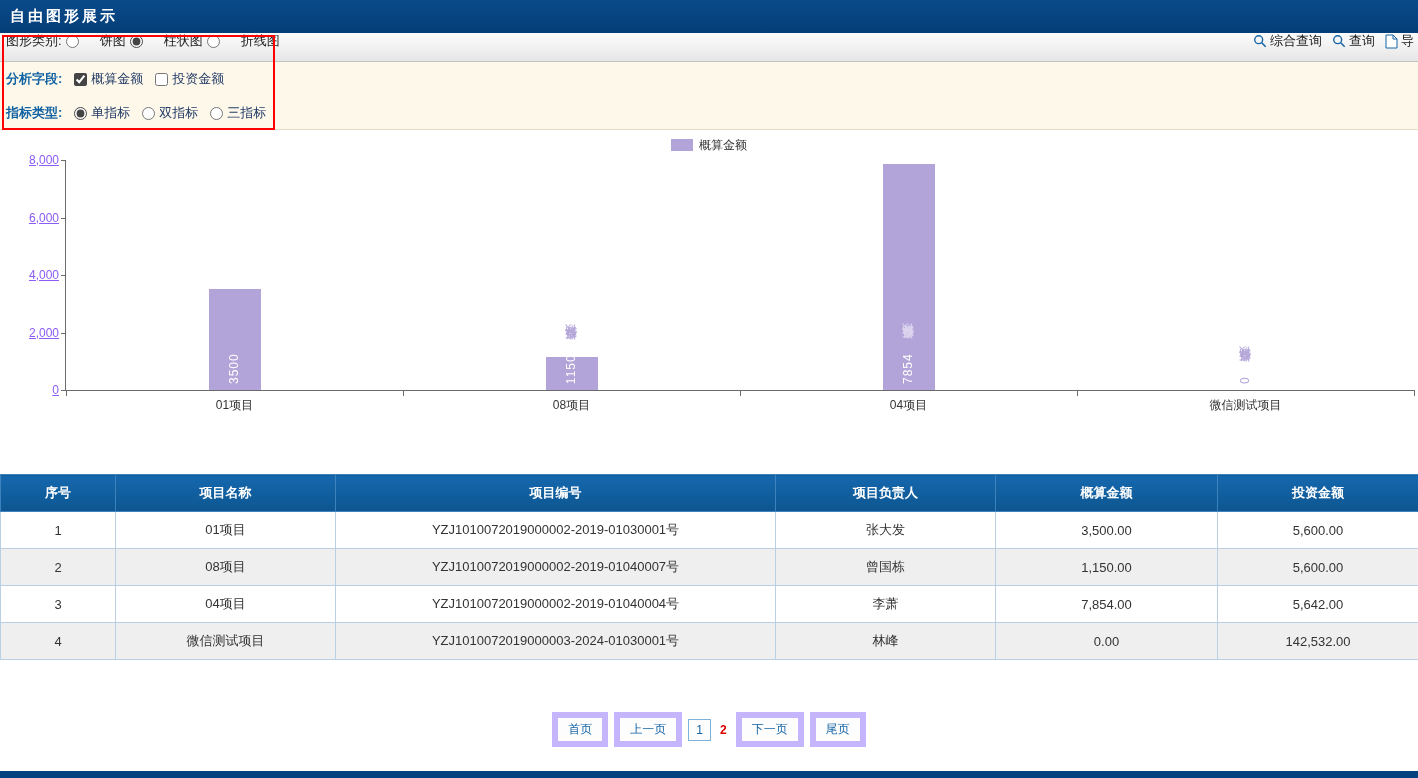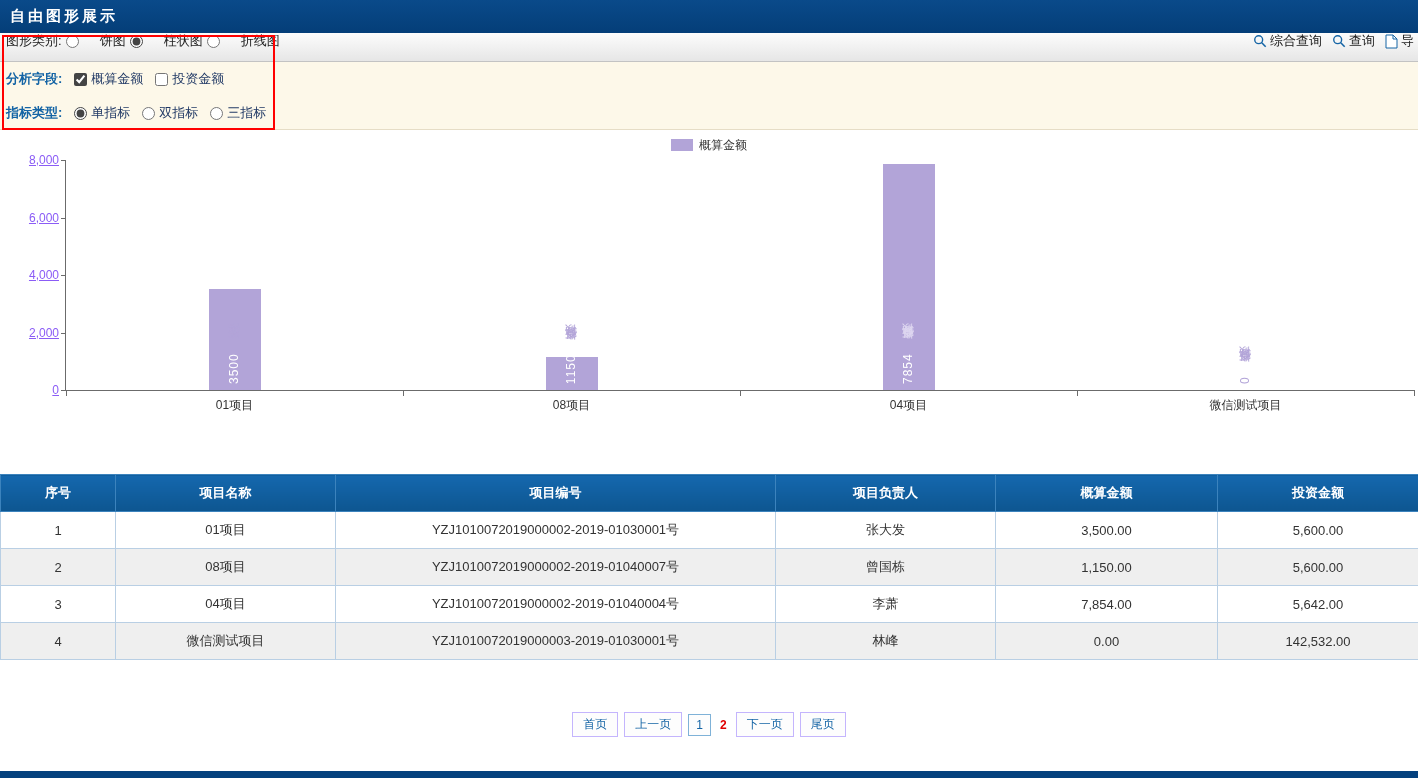--- a/index.html
+++ b/index.html
@@ -44,21 +44,21 @@
 
   
   table.data { width:1418px; border-collapse:collapse; margin-top:34px; table-layout:fixed; }
   table.data th { height:37px; background:linear-gradient(#1568ae,#0d5априя0); background:linear-gradient(#1568ae,#0d5690);
     color:#fff; font-weight:bold; font-size:13px; border:1px solid #3c83bd; }
   table.data td { height:37px; text-align:center; border:1px solid #b9cfe4; color:#333; font-size:13px; background:#fff; }
   table.data tr.alt td { background:#efefef; }
 
   
   .pagination { display:flex; justify-content:center; align-items:center; gap:6px; margin-top:52px; }
-  .page-btn { border:1px solid #c4b5fd; color:#1464a5; background:#fdfdfd; padding:3px 10px; font-size:12px; cursor:pointer; }
+  .page-btn { border:6px solid #c4b5fd; color:#1464a5; background:#fdfdfd; padding:3px 10px; font-size:12px; cursor:pointer; }
   .page-num { border:1px solid #7fb2d8; color:#1464a5; background:#fdfdfd; padding:3px 7px; font-size:12px; cursor:pointer; }
   .page-current { color:#e00000; font-weight:bold; padding:3px 3px; font-size:12px; }
 
   .bottombar { position:absolute; left:0; bottom:0; width:1418px; height:7px; background:#04417e; }
 </style>
 </head>
 <body>
 
 <div class="app">
 
@@ -212,21 +212,21 @@
           <td>3</td>
           <td>04项目</td>
           <td>YZJ1010072019000002-2019-01040004号</td>
           <td>李萧</td>
           <td>7,854.00</td>
           <td>5,642.00</td>
         </tr>
         <tr class="alt">
           <td>4</td>
           <td>微信测试项目</td>
-          <td>YZJ1010072019000003-2019-01030001号</td>
+          <td>YZJ1010072019000003-2024-01030001号</td>
           <td>林峰</td>
           <td>0.00</td>
           <td>142,532.00</td>
         </tr>
       </tbody>
   </table>
 
   <div class="pagination">
     <span class="page-btn">首页</span>
     <span class="page-btn">上一页</span>

